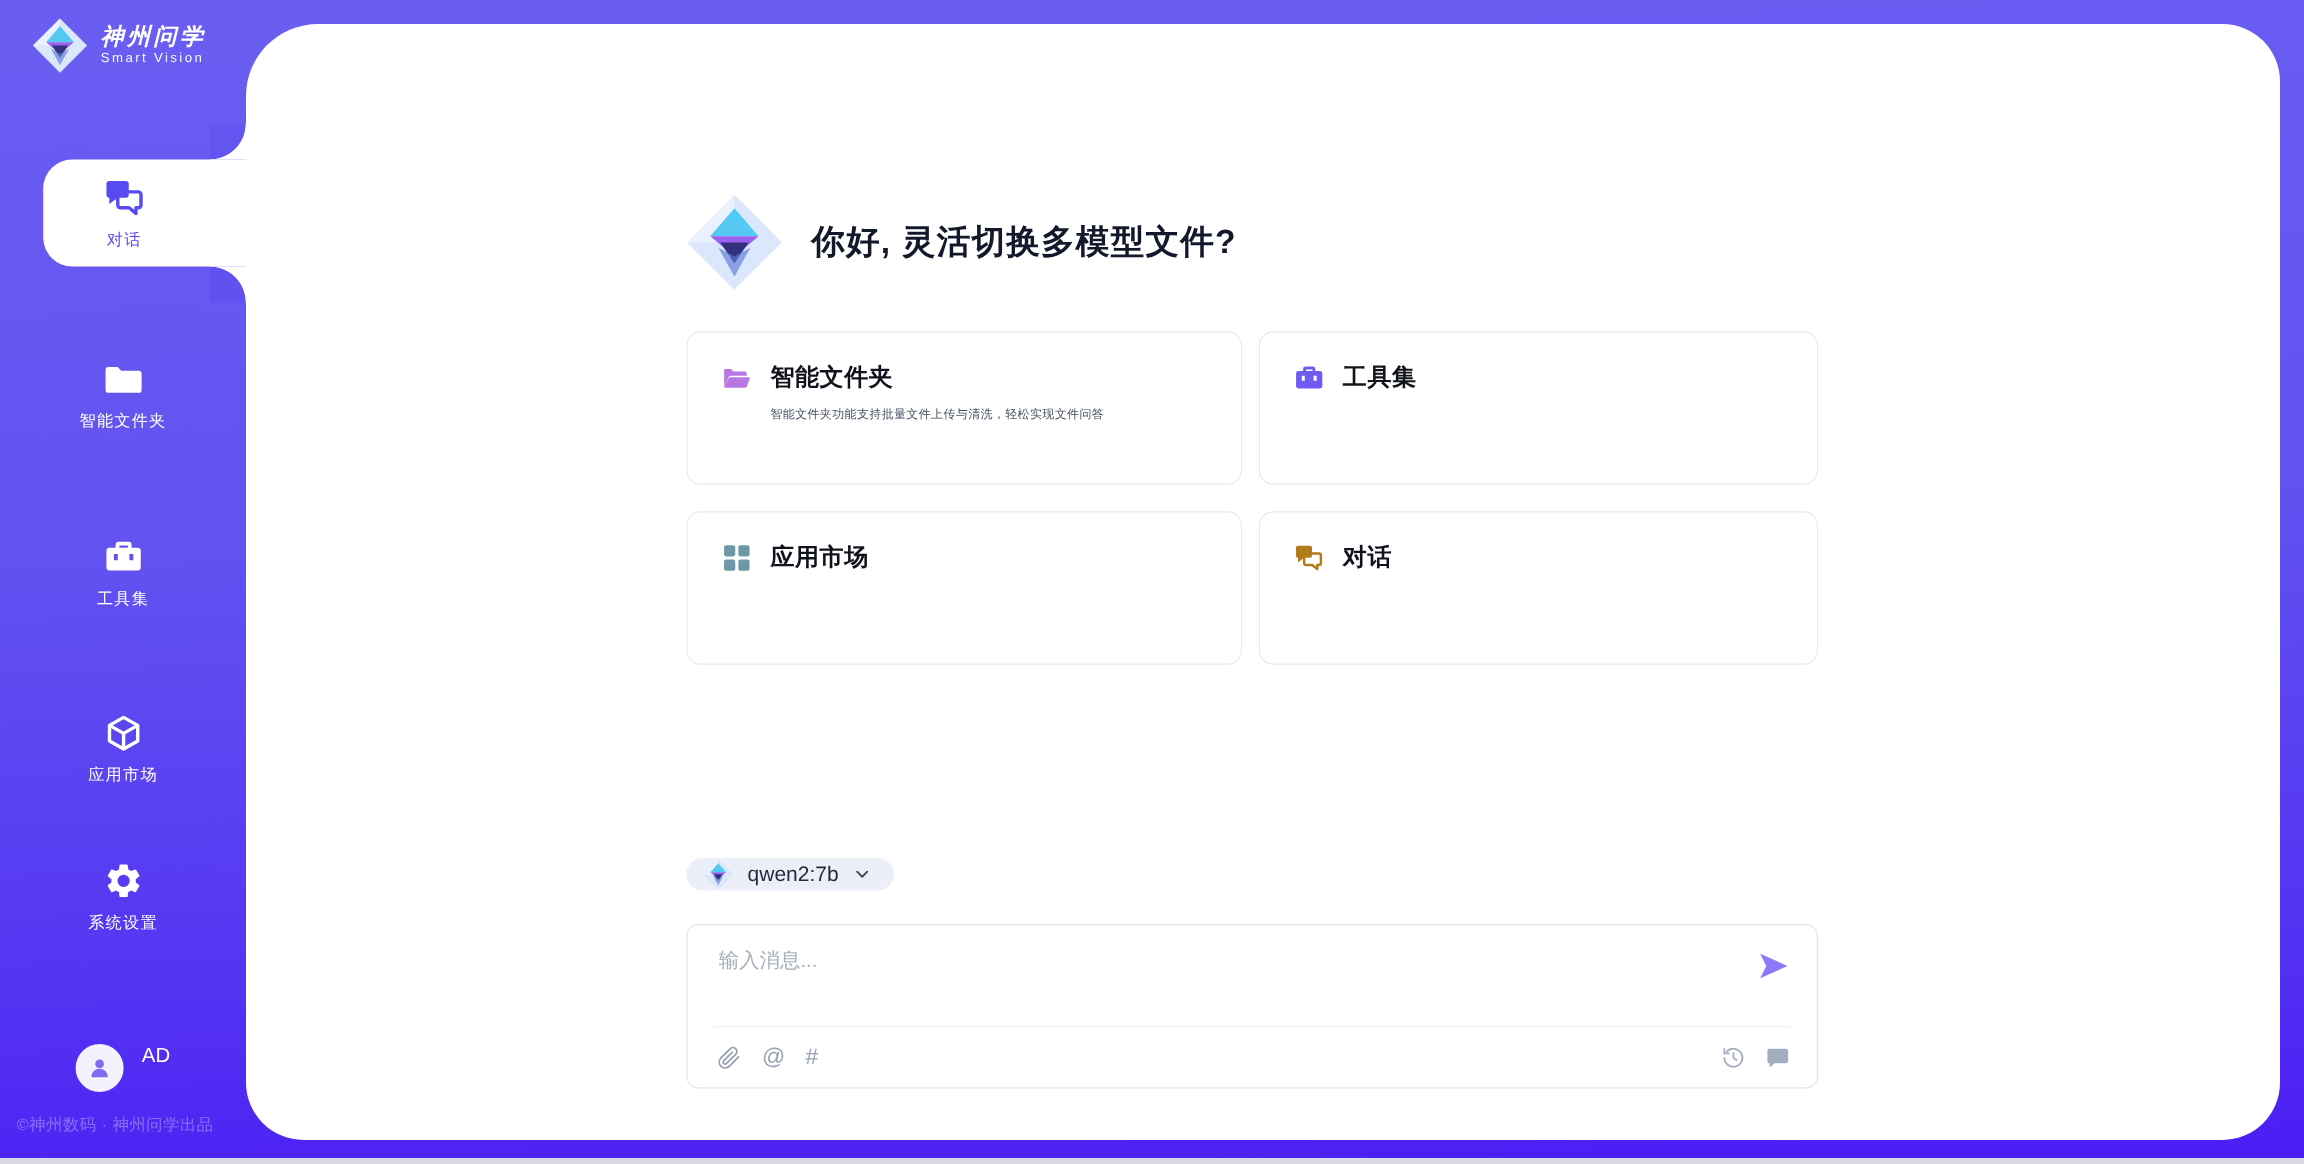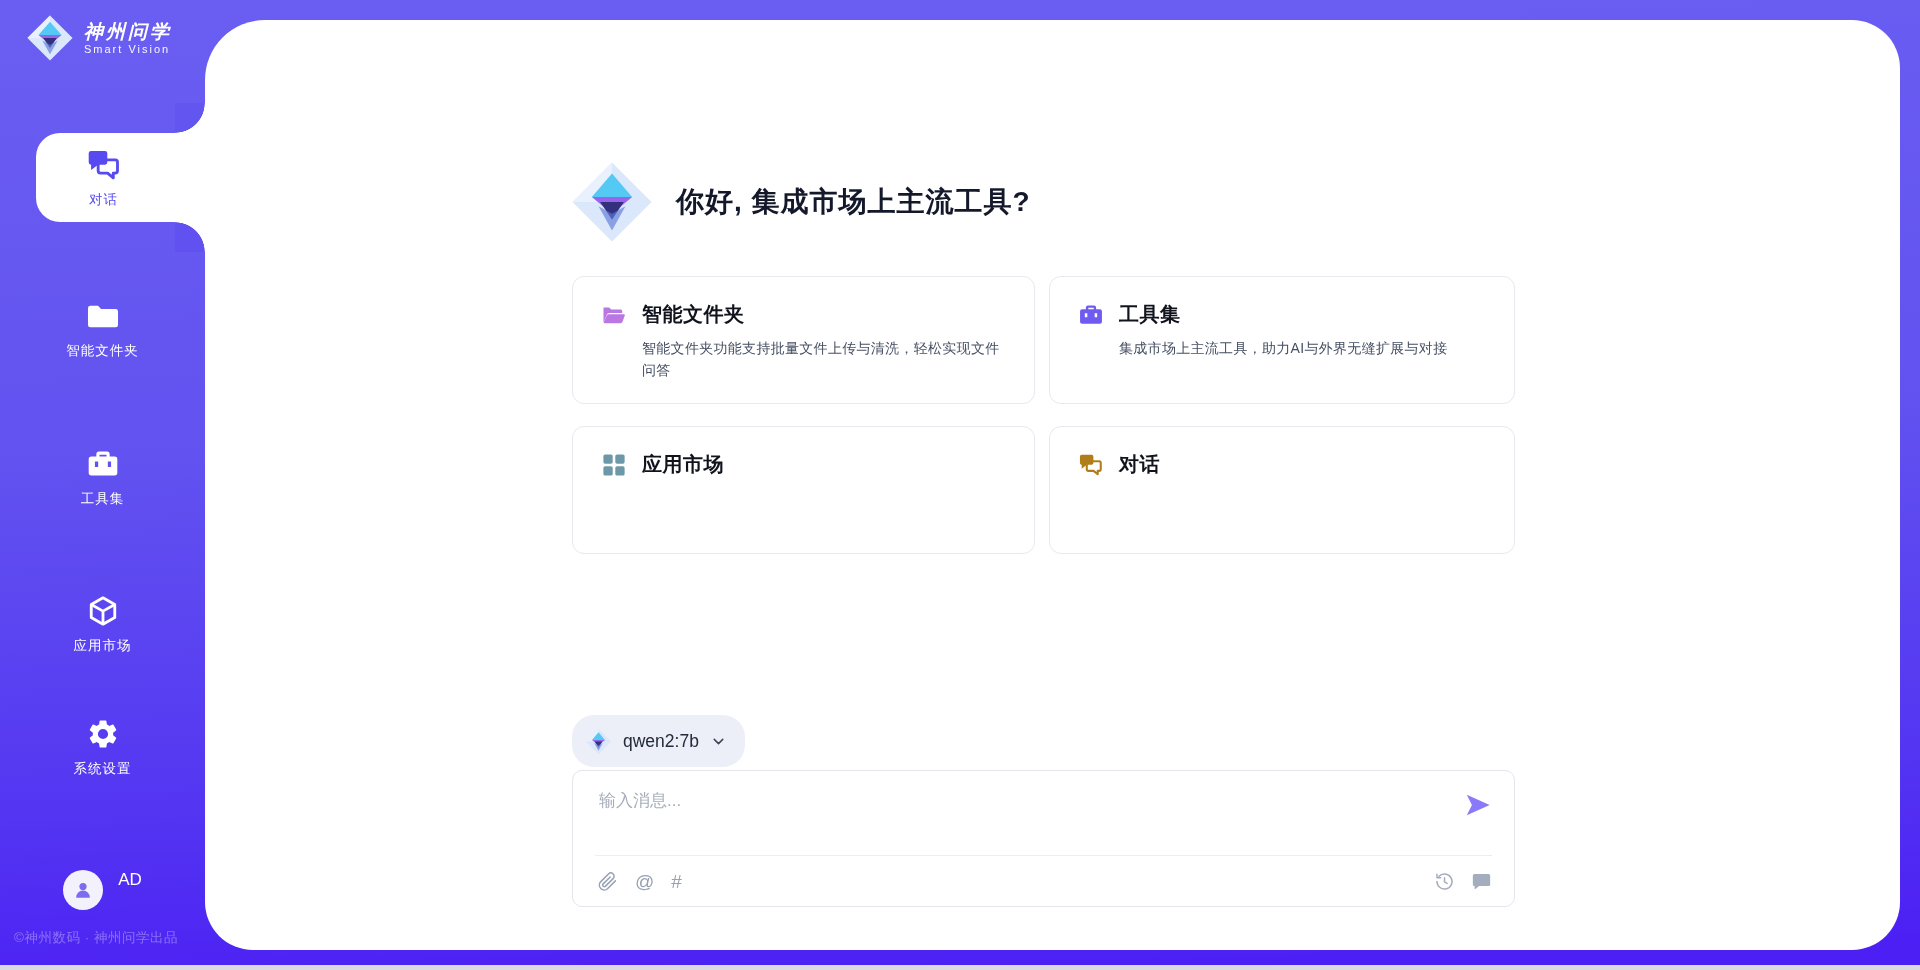--- a/index.html
+++ b/index.html
@@ -45,23 +45,23 @@
   .greeting svg{width:84px;height:84px;}
   .greeting-text{font-size:28px;font-weight:bold;color:#13182a;letter-spacing:1px;}
   
   .cards{position:absolute;left:572px;top:276px;width:943px;display:grid;
     grid-template-columns:463px 466px;column-gap:14px;row-gap:22px;}
   .card{background:#fff;border:1px solid #e7e9ef;border-radius:12px;min-height:128px;
     box-sizing:border-box;padding:24px 28px 20px;cursor:pointer;}
   .card-head{display:flex;align-items:center;gap:15px;}
   .card-head svg{width:26px;height:26px;flex:0 0 auto;}
   .card-title{font-size:20px;font-weight:bold;color:#10131c;letter-spacing:.5px;}
-  .card-desc{margin:10px 0 0 41px;font-size:14px;color:#454f63;line-height:1.55;letter-spacing:.3px;}
-  
-  .model-pill{position:absolute;left:572px;top:715px;height:52px;display:inline-flex;
+  .card-desc{margin:10px 0 0 41px;font-size:10px;color:#454f63;line-height:1.55;letter-spacing:.3px;}
+  
+  .model-pill{position:absolute;left:572px;top:715px;height:27px;display:inline-flex;
     align-items:center;gap:11px;background:#edeff8;border-radius:22px;padding:0 18px 0 13px;
     cursor:pointer;}
   .model-pill .gem{width:27px;height:27px;}
   .model-name{font-size:17.5px;color:#222a3b;}
   .model-pill .chev{width:17px;height:17px;color:#3c4557;}
   
   .composer{position:absolute;left:572px;top:770px;width:943px;height:137px;box-sizing:border-box;
     background:#fff;border:1.5px solid #e3e6ec;border-radius:10px;}
   .composer textarea{position:absolute;left:24px;top:16px;width:850px;height:58px;border:none;
     resize:none;outline:none;font-family:inherit;font-size:17px;color:#737373;background:transparent;}
@@ -199,41 +199,40 @@
     </div>
     <div class="user-name">AD</div>
   </div>
 
   <div class="side-footer">©神州数码 · 神州问学出品</div>
 
   <div class="greeting">
     <svg viewBox="0 0 100 100">
         <use href="#gem"></use>
       </svg>
-    <div class="greeting-text">你好, 集成市场上主流工具?</div>
+    <div class="greeting-text">你好, 灵活切换多模型文件?</div>
   </div>
 
   <div class="cards">
     <div class="card">
       <div class="card-head">
         <svg viewBox="0 0 24 24" color="#b977e3">
             <use href="#open-folder"></use>
           </svg>
         <div class="card-title">智能文件夹</div>
       </div>
       <div class="card-desc">智能文件夹功能支持批量文件上传与清洗，轻松实现文件问答</div>
     </div>
     <div class="card">
       <div class="card-head">
         <svg viewBox="0 0 24 24" color="#6f5bf2">
             <use href="#toolbox"></use>
           </svg>
         <div class="card-title">工具集</div>
       </div>
-      <div class="card-desc">集成市场上主流工具，助力AI与外界无缝扩展与对接</div>
     </div>
     <div class="card">
       <div class="card-head">
         <svg viewBox="0 0 24 24" color="#6d98a8">
             <use href="#grid"></use>
           </svg>
         <div class="card-title">应用市场</div>
       </div>
     </div>
     <div class="card">

